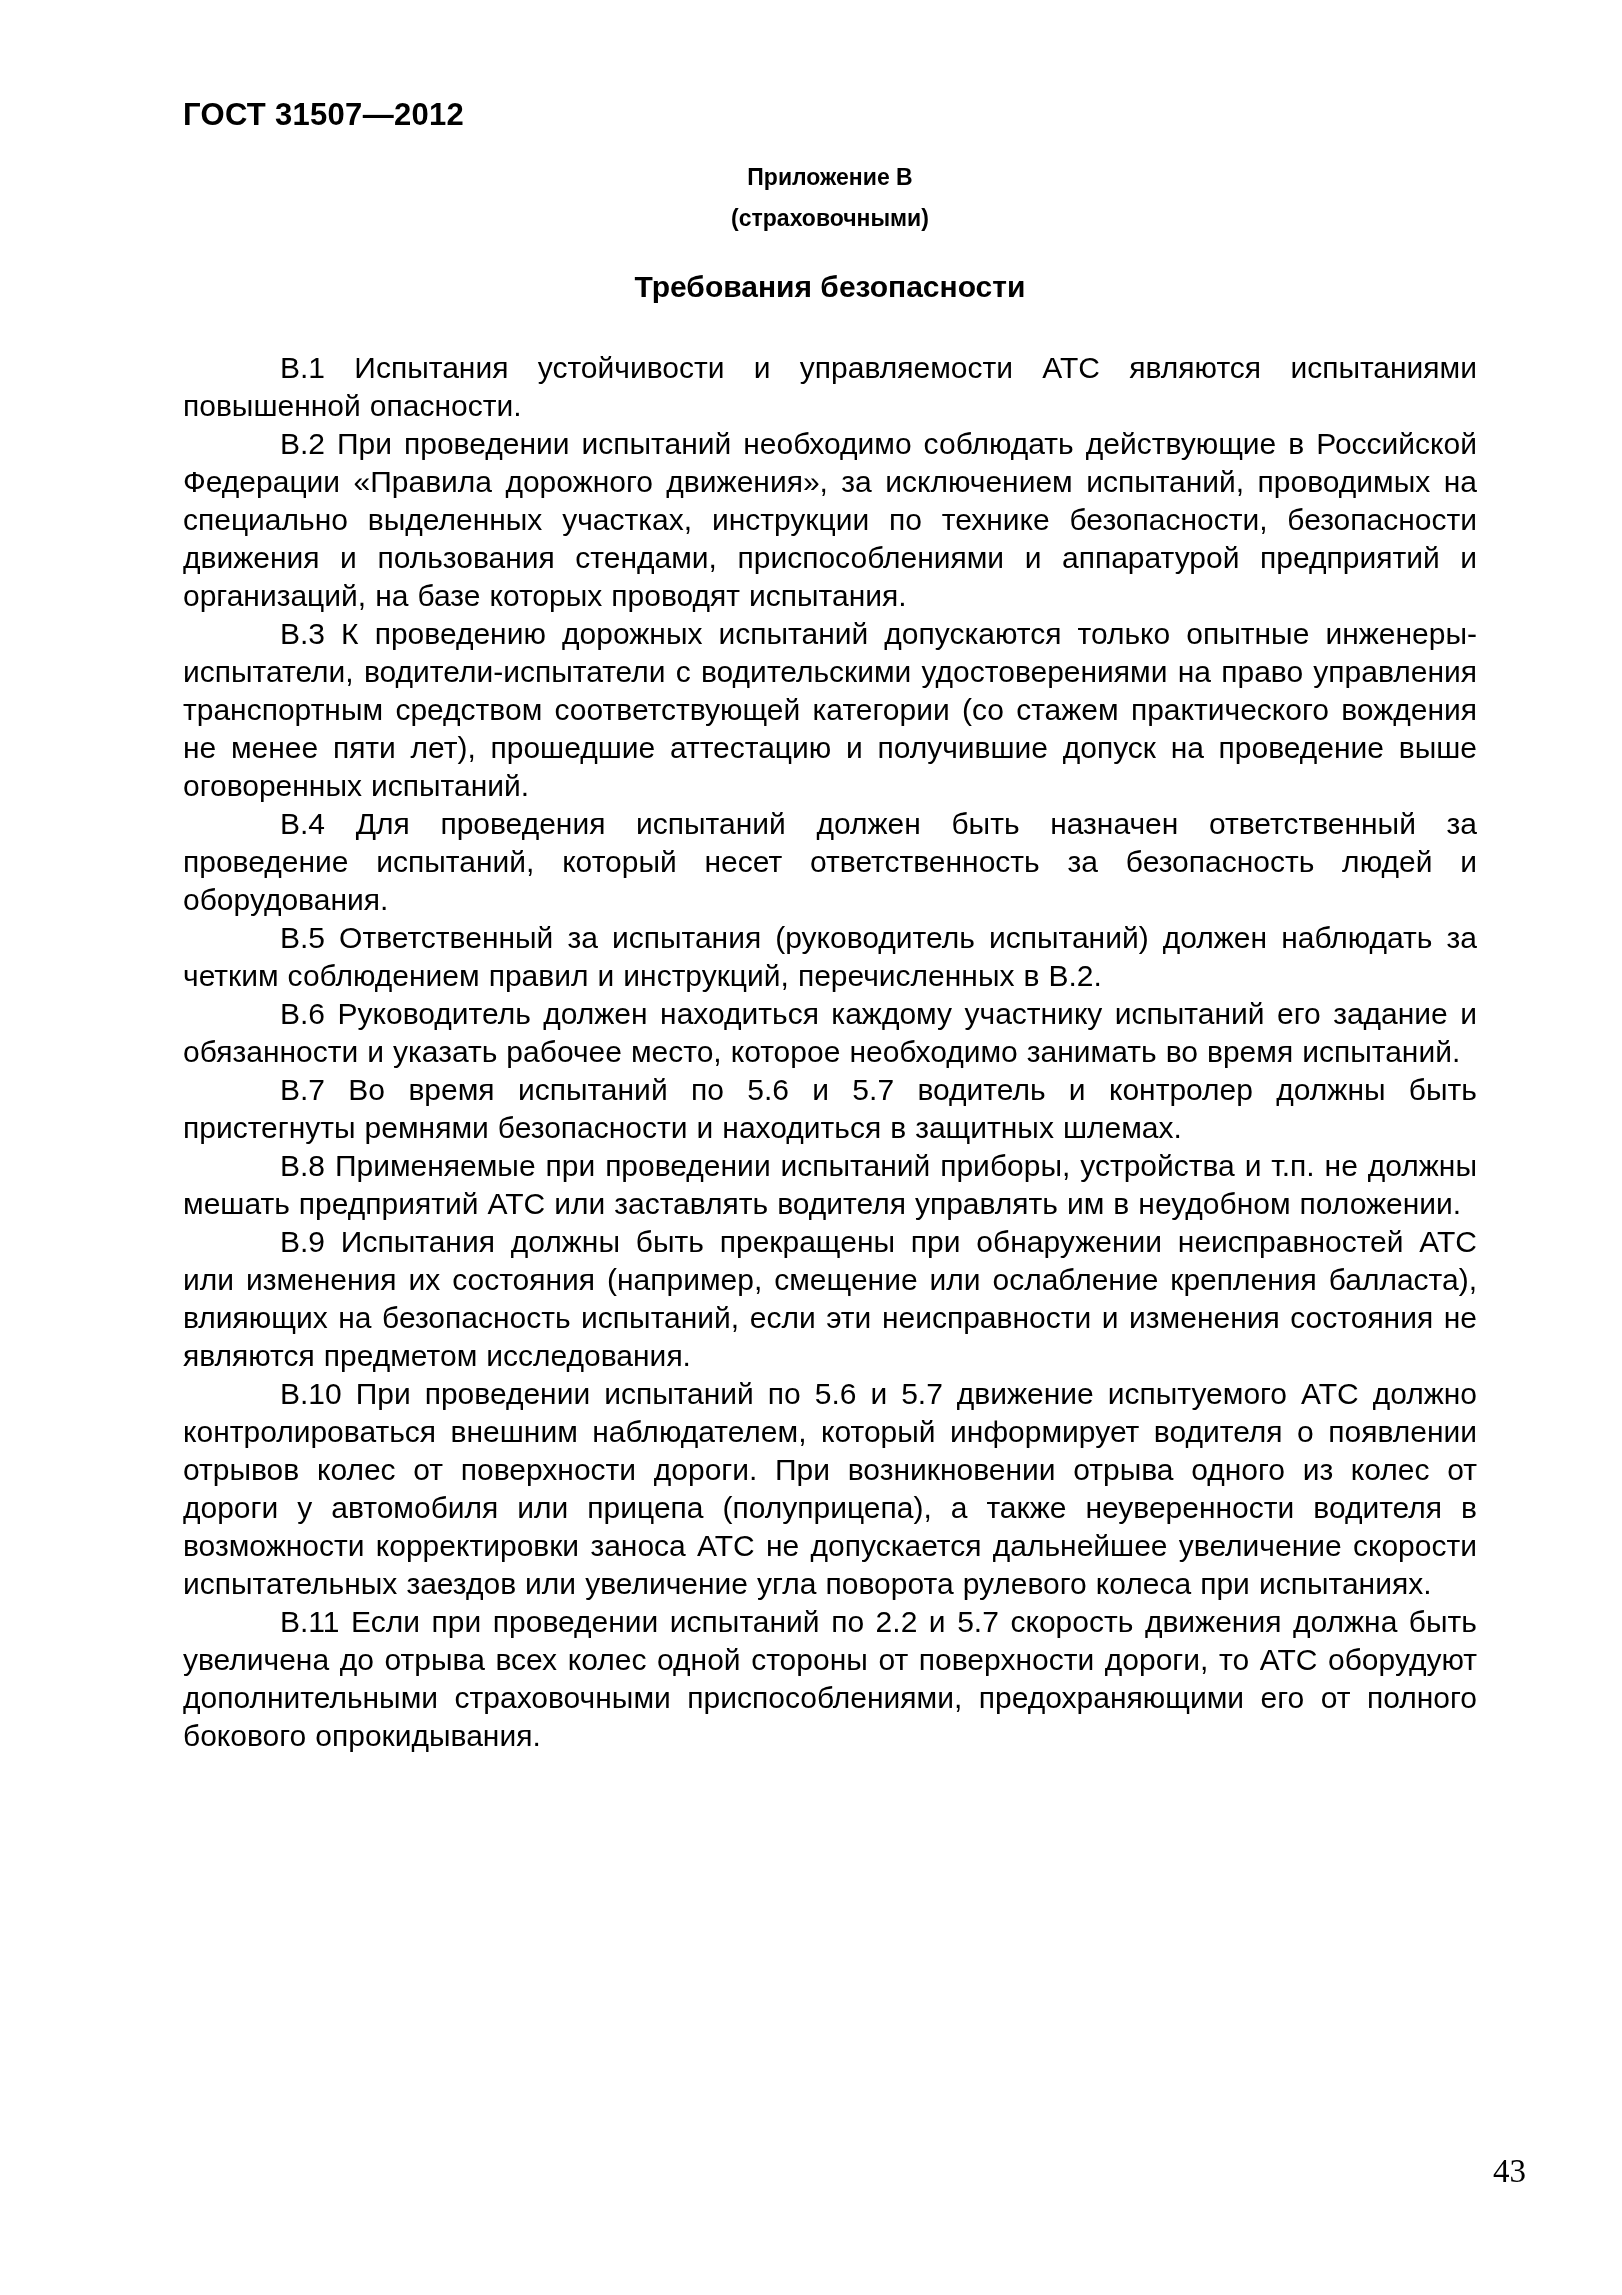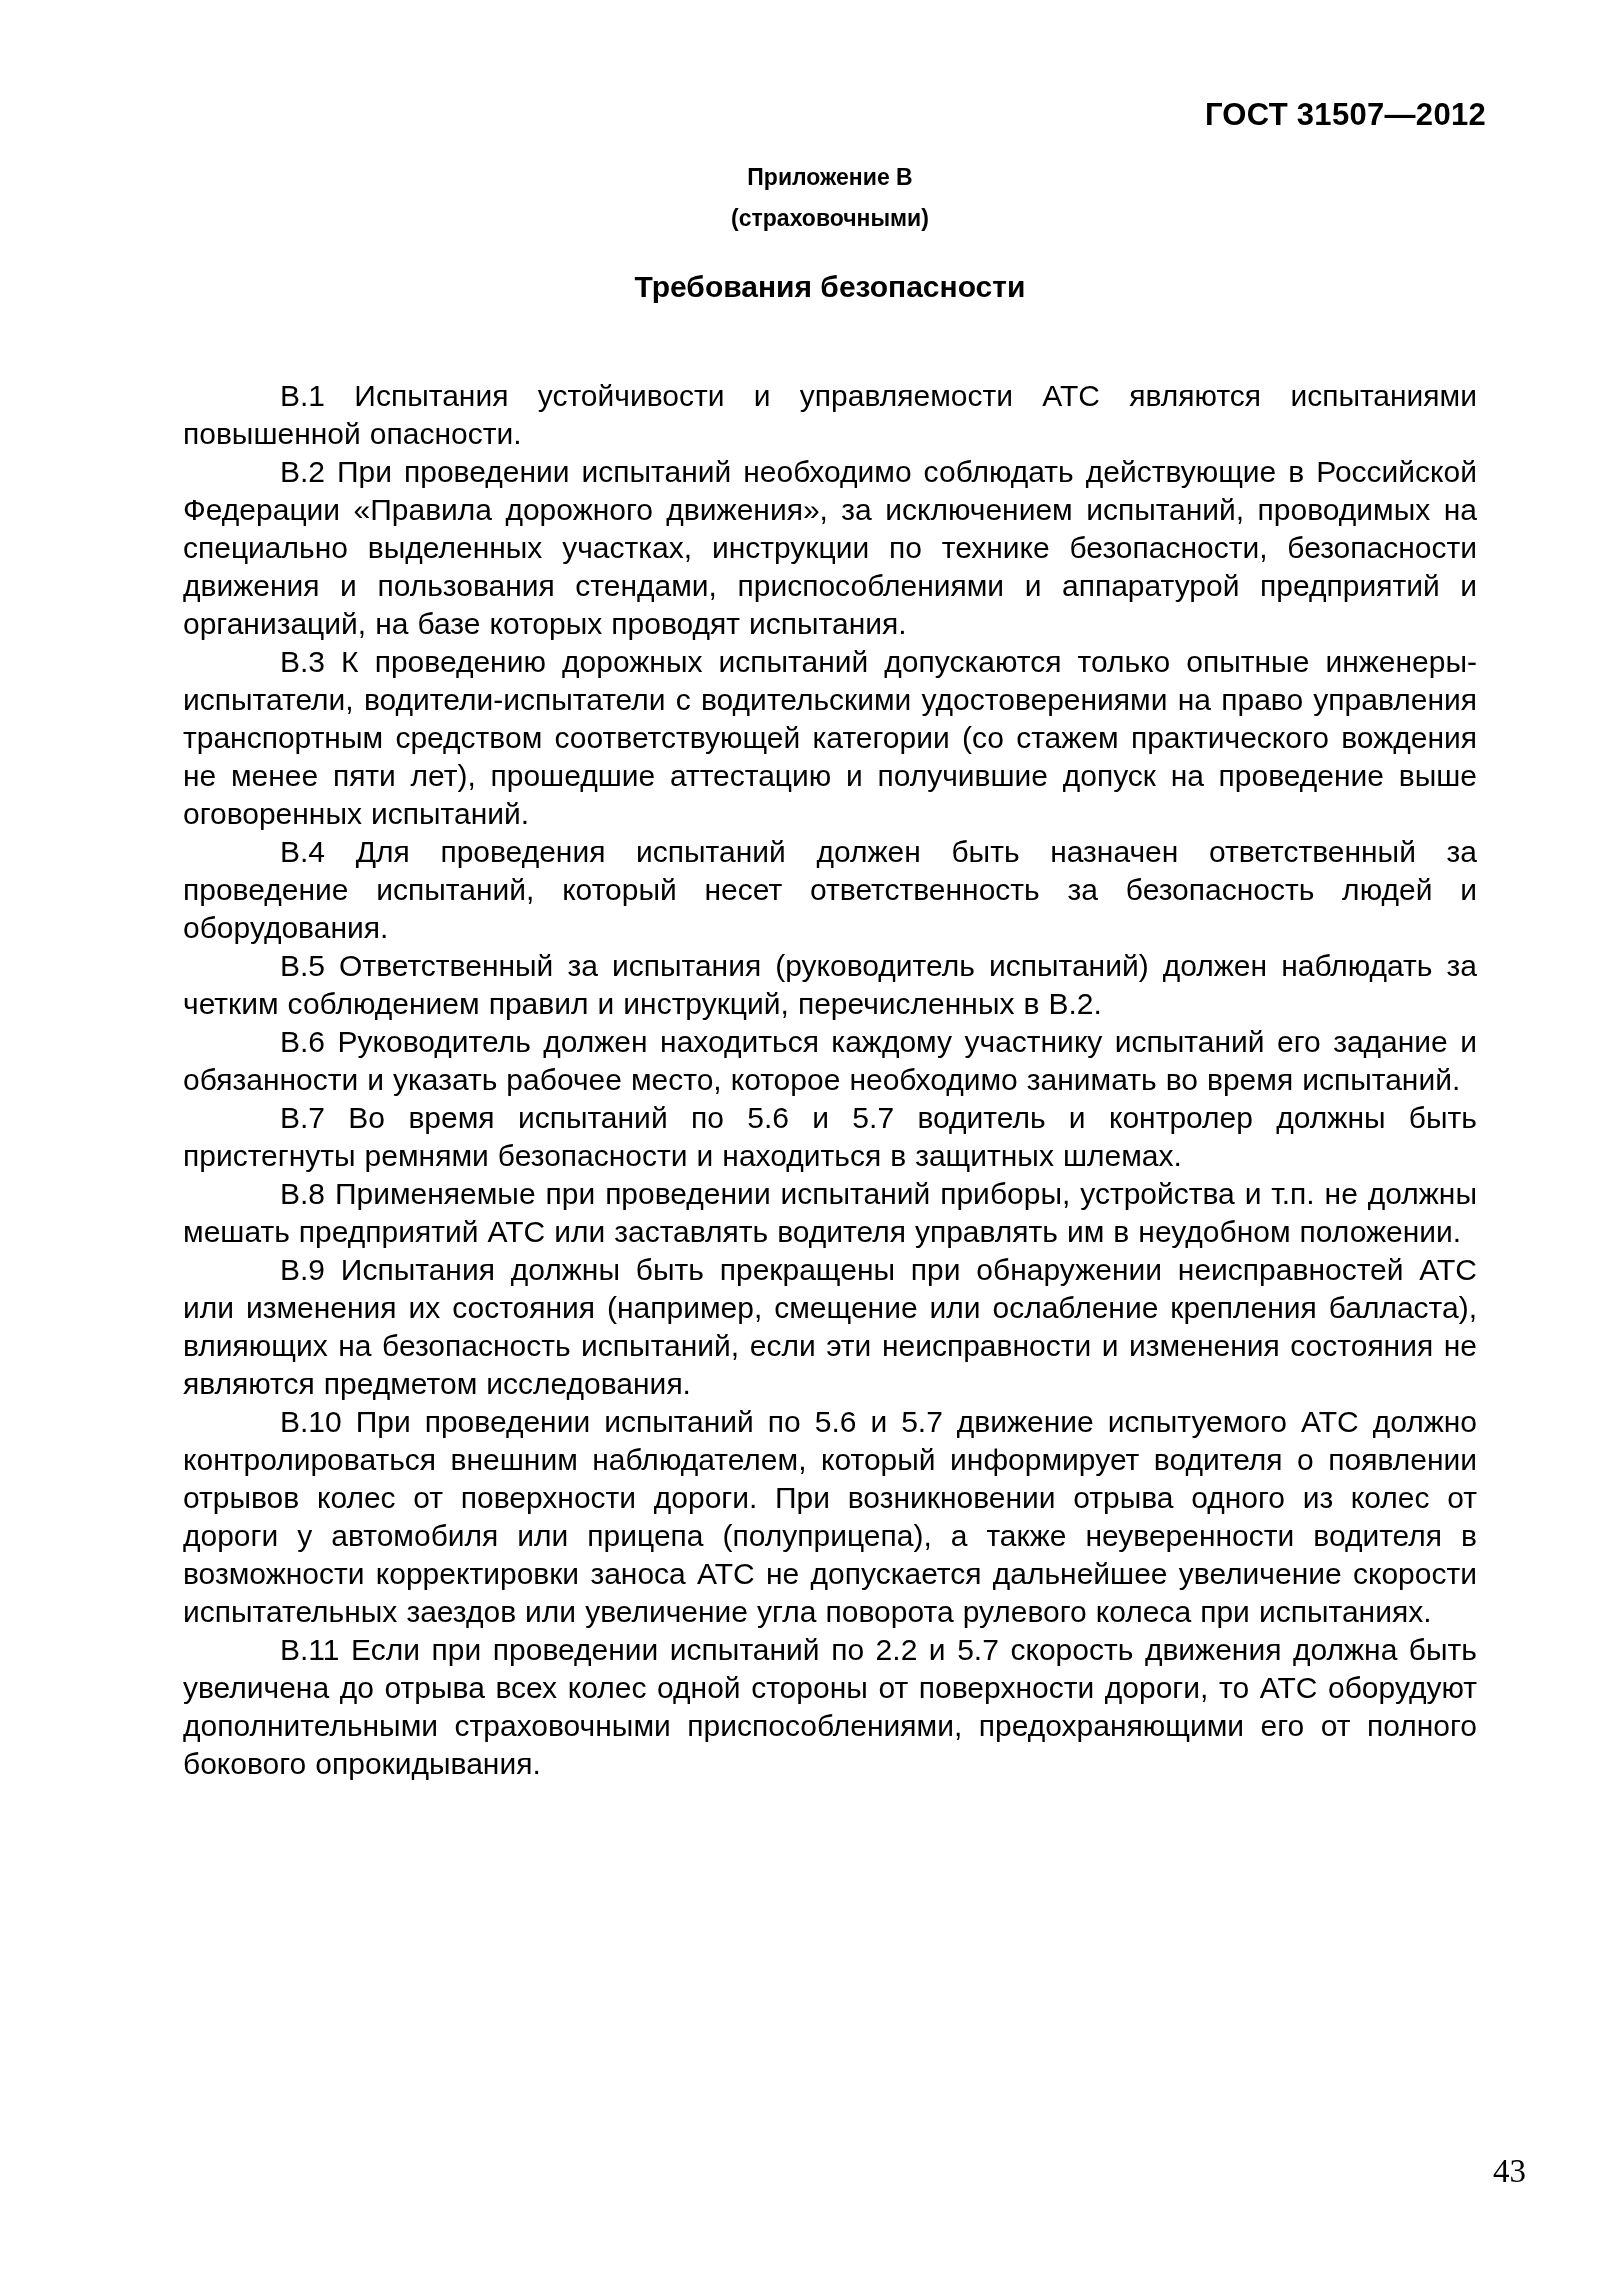--- a/index.html
+++ b/index.html
@@ -15,21 +15,20 @@
     background: #ffffff;
     color: #000000;
     font-family: "Liberation Sans", "DejaVu Sans", sans-serif;
     overflow: hidden;
   }
   .doc-header {
     position: absolute;
     top: 97px;
     left: 183px;
     width: 1303px;
-    text-align: right;
     font-size: 31px;
     font-weight: bold;
     letter-spacing: 0.3px;
     white-space: nowrap;
   }
   .titles {
     position: absolute;
     top: 157px;
     left: 183px;
     width: 1294px;
@@ -48,21 +47,20 @@
   }
   .body-text {
     position: absolute;
     top: 349px;
     left: 183px;
     width: 1294px;
     font-size: 30px;
     line-height: 38px;
     text-align: justify;
     text-align-last: left;
-    margin-top: 28px;
   }
   .body-text p {
     margin: 0;
     padding: 0;
     text-indent: 97px;
     word-spacing: 0.7px;
   }
   .page-number {
     position: absolute;
     top: 2155px;

